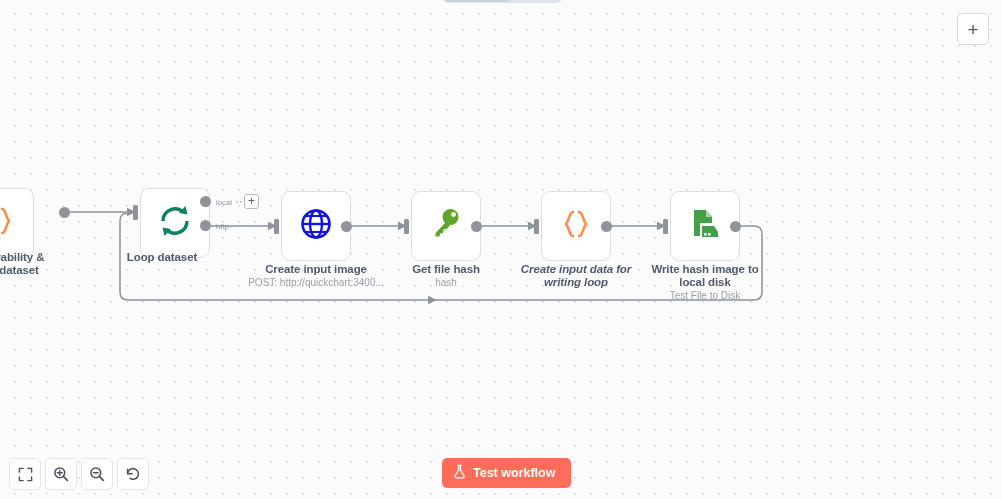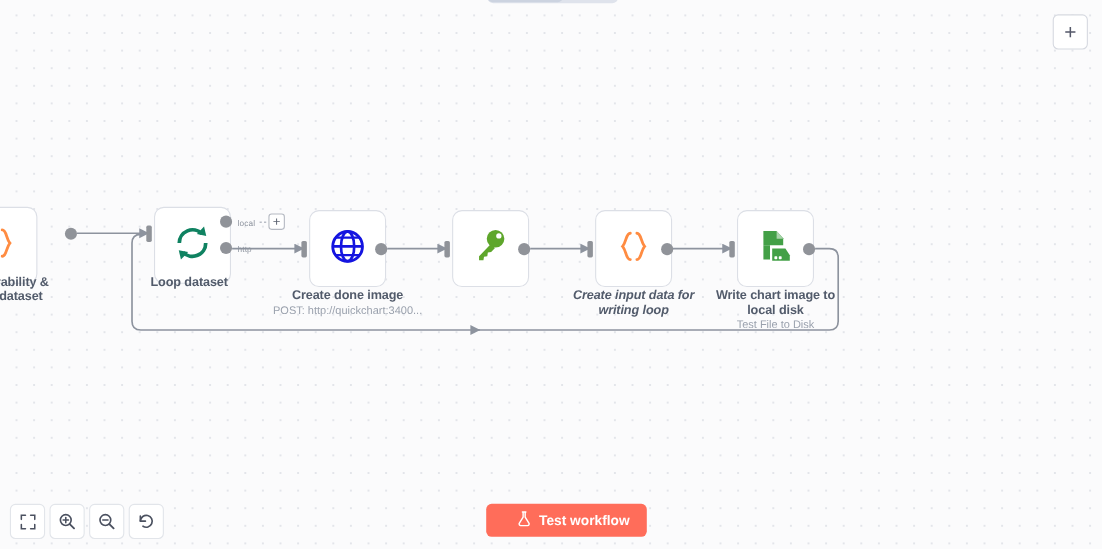--- a/index.html
+++ b/index.html
@@ -135,21 +135,21 @@
     border-radius: 5px;
     display: flex; align-items: center; justify-content: center;
     cursor: pointer;
   }
 
   
   .test-btn {
     position: absolute;
     left: 442px; bottom: 11px;
     height: 30px;
-    padding: 0 16px 0 28px;
+    padding: 0 16px 0 11px;
     background: #ff6d5a;
     border: none;
     border-radius: 5px;
     color: #ffffff;
     font-size: 12.5px;
     font-weight: bold;
     font-family: "Liberation Sans", sans-serif;
     display: flex; align-items: center; gap: 7px;
     cursor: pointer;
   }
@@ -212,53 +212,57 @@
         <path d="M29.5 4 L31.5 12.5 L23 10.8 z" fill="#0f8261"></path>
         <path d="M8.5 34 L6.5 25.5 L15 27.2 z" fill="#0f8261"></path>
       </svg>
     </span>
   </div>
   <div class="port-out" style="left:200px; top:196px;"></div>
   <div class="port-out" style="left:200px; top:220px;"></div>
   <div class="port-label" style="left:216px; top:198px;">local</div>
   <div class="port-label" style="left:216px; top:222px;">http</div>
   <div class="mini-plus" style="left:244px; top:194px;">+</div>
-  <div class="node-caption" style="left:92px; top:251px;">
+  <div class="node-caption" style="left:82px; top:251px;">
     <span>Loop dataset</span>
   </div>
 
   <div class="port-in" style="left:274px; top:219px;"></div>
   <div class="node" style="left:281px; top:191px;">
     <span class="node-icon">
       <svg width="36" height="36" viewBox="0 0 36 36">
         <circle cx="18" cy="18" r="13.5" stroke="#1414e0" stroke-width="2.6" fill="none"></circle>
         <ellipse cx="18" cy="18" rx="6" ry="13.5" stroke="#1414e0" stroke-width="2.4" fill="none"></ellipse>
         <line x1="4.5" y1="18" x2="31.5" y2="18" stroke="#1414e0" stroke-width="2.4"></line>
         <line x1="7.5" y1="10" x2="28.5" y2="10" stroke="#1414e0" stroke-width="2.1"></line>
         <line x1="7.5" y1="26" x2="28.5" y2="26" stroke="#1414e0" stroke-width="2.1"></line>
       </svg>
     </span>
   </div>
   <div class="port-out" style="left:341px; top:221px;"></div>
   <div class="node-caption" style="left:236px; top:263px;">
-    <span>Create done image</span>
+    <span>Create input image</span>
     <span class="node-subtitle">POST: http://quickchart:3400...</span>
   </div>
 
   <div class="port-in" style="left:404px; top:219px;"></div>
   <div class="node" style="left:411px; top:191px;">
     <span class="node-icon">
       <svg width="34" height="34" viewBox="0 0 34 34">
         <circle cx="21.5" cy="10" r="8" fill="#5ea62b"></circle>
         <circle cx="24.5" cy="7.5" r="2.4" fill="#ffffff"></circle>
         <path d="M17 15 L6.5 26 L6.5 29.5 L10.5 29.5 L11 26.5 L14 26 L14.5 22.5 L17.5 22 L21 18.5 z" fill="#5ea62b"></path>
       </svg>
     </span>
   </div>
   <div class="port-out" style="left:471px; top:221px;"></div>
+  <div class="node-caption" style="left:366px; top:263px;">
+    <span>Get file hash</span>
+    <span class="node-subtitle">hash</span>
+  </div>
 
   <div class="port-in" style="left:534px; top:219px;"></div>
   <div class="node" style="left:541px; top:191px;">
     <span class="node-icon">
       <svg width="34" height="34" viewBox="0 0 34 34">
         <path d="M14 5 C10 5 10.5 13 7 17 C10.5 21 10 29 14 29" stroke="#ff8c42" stroke-width="2.6" fill="none" stroke-linecap="round"></path>
         <path d="M20 5 C24 5 23.5 13 27 17 C23.5 21 24 29 20 29" stroke="#ff8c42" stroke-width="2.6" fill="none" stroke-linecap="round"></path>
       </svg>
     </span>
   </div>
@@ -276,21 +280,21 @@
         <path d="M13 17 L13 30 L7 30 L7 17 z" fill="#43a047"></path>
         <path d="M19 4 L19 11 L25 11 z" fill="#ffffff" opacity="0.55"></path>
         <path d="M15 20 L27 20 L31 26 L31 31 L15 31 z" fill="#43a047"></path>
         <rect x="17" y="27" width="2.6" height="2.6" rx="0.6" fill="#ffffff"></rect>
         <rect x="21" y="27" width="2.6" height="2.6" rx="0.6" fill="#ffffff"></rect>
       </svg>
     </span>
   </div>
   <div class="port-out" style="left:730px; top:221px;"></div>
   <div class="node-caption" style="left:625px; top:263px;">
-    <span>Write chart image to</span><br>
+    <span>Write hash image to</span><br>
     <span>local disk</span>
     <span class="node-subtitle">Test File to Disk</span>
   </div>
 
   <div class="add-btn">
     <span>+</span>
   </div>
 
   <div class="toolbar">
     <div class="tool-btn">

